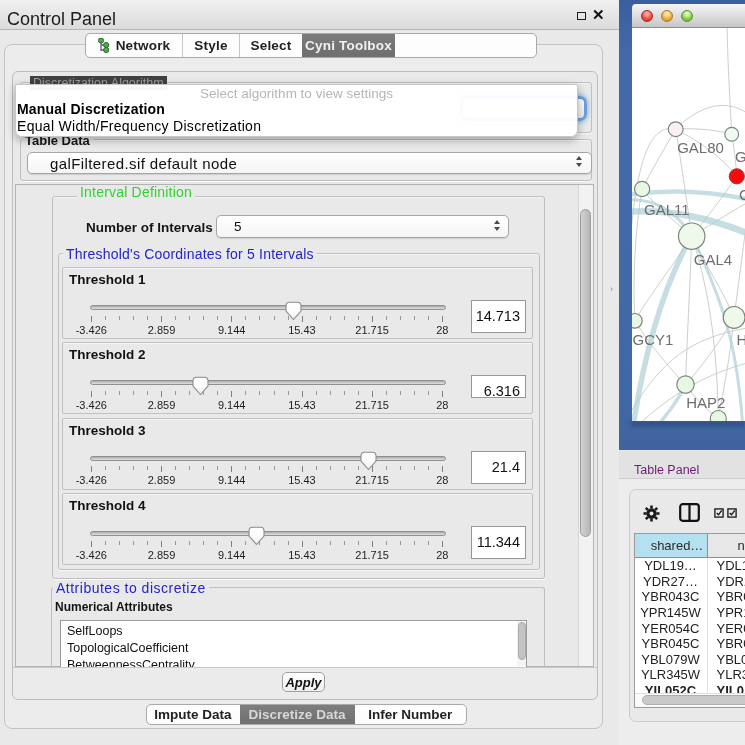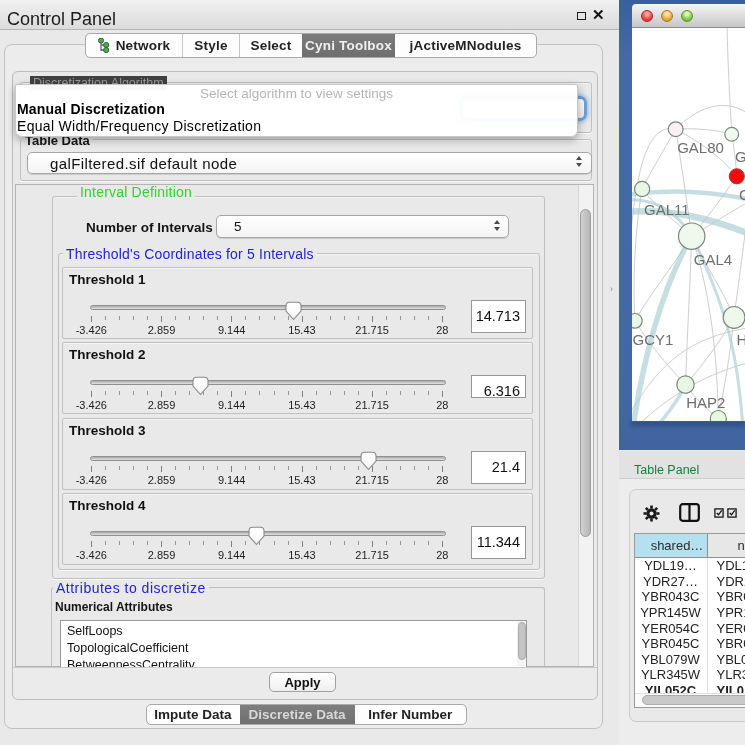--- a/index.html
+++ b/index.html
@@ -27,21 +27,20 @@
         <line x1="3" y1="2.5" x2="3" y2="13" stroke="#5a6270" stroke-width="1.3"></line>
         <line x1="3" y1="7" x2="8" y2="7" stroke="#5a6270" stroke-width="1.3"></line>
         <line x1="3" y1="12" x2="8" y2="12" stroke="#5a6270" stroke-width="1.3"></line>
         <circle cx="3" cy="2.5" r="2.6" fill="#53a653" stroke="#2e6b2e" stroke-width="1"></circle>
         <circle cx="8.2" cy="7" r="2.6" fill="#53a653" stroke="#2e6b2e" stroke-width="1"></circle>
         <circle cx="8.2" cy="12" r="2.6" fill="#53a653" stroke="#2e6b2e" stroke-width="1"></circle>
       </svg>Network</div>
  <div style="flex:0 0 57px;display:flex;align-items:center;justify-content:center;height:100%;border-left:1px solid #c6c6c6;">Style</div>
  <div style="flex:0 0 63px;display:flex;align-items:center;justify-content:center;height:100%;border-left:1px solid #c6c6c6;">Select</div>
  <div style="flex:0 0 93px;display:flex;align-items:center;justify-content:center;height:100%;background:linear-gradient(#7b7b7b,#6e6e6e);color:#f0f0f0;">Cyni Toolbox</div>
- <div style="flex:1;display:flex;align-items:center;justify-content:center;height:100%;">jActiveMNodules</div>
 </div>
 
 <div class="a grp" style="left:20px;top:82px;width:572px;height:51px;"></div>
 <div class="a" style="left:30px;top:76px;font-size:12.5px;color:#9b9b9b;background:#404040;padding:0 3px;">Discretization Algorithm</div>
 <div class="a" style="left:460px;top:96px;width:127px;height:25px;background:linear-gradient(#fff,#ededed);border:3px solid rgba(95,150,215,0.9);border-radius:7px;box-shadow:0 0 4px 1px rgba(100,160,228,0.7);"></div>
 
 <div class="a" style="left:15px;top:84px;width:563px;height:53px;background:rgba(255,255,255,0.96);border:1px solid #c6c6c6;border-radius:2px 2px 7px 7px;box-shadow:0 3px 9px rgba(0,0,0,0.32);z-index:40;"></div>
 <div class="a" style="left:15px;top:86px;width:563px;text-align:center;font-size:13.5px;color:#b5b5b5;z-index:41;">Select algorithm to view settings</div>
 <div class="a" style="left:17px;top:101px;font-size:14px;font-weight:bold;letter-spacing:0.2px;color:#000;z-index:41;">Manual Discretization</div>
 <div class="a" style="left:17px;top:118px;font-size:14px;letter-spacing:0.3px;color:#000;z-index:41;">Equal Width/Frequency Discretization</div>
@@ -154,21 +153,21 @@
 <div class="a grp" style="left:50.5px;top:587px;width:494px;height:79px;border-bottom:none;border-radius:3px 3px 0 0;box-shadow:none;"></div>
 <div class="a gtitle" style="left:53px;top:581px;letter-spacing:0.5px;color:#2424cf;">Attributes to discretize</div>
 <div class="a" style="left:55px;top:600px;font-size:12px;font-weight:bold;color:#141414;">Numerical Attributes</div>
 <div class="a" style="left:60px;top:620px;width:467px;height:49px;background:#fff;border:1px solid #9b9b9b;overflow:hidden;">
  <div style="padding:2px 0 0 6px;font-size:12.5px;color:#111;line-height:17px;">SelfLoops<br>TopologicalCoefficient<br>BetweennessCentrality</div>
 </div>
 <div class="a" style="left:517px;top:621px;width:9px;height:45px;background:#f4f4f4;"></div>
 <div class="a" style="left:517.5px;top:622px;width:8px;height:38px;background:#c4c4c4;border:1px solid #ababab;border-radius:4px;"></div>
 
 <div class="a" style="left:13px;top:667px;width:584px;height:32px;background:#ebebeb;border-top:1px solid #c9c9c9;border-radius:0 0 6px 6px;"></div>
-<div class="a" style="left:269px;top:672px;width:67px;height:20px;background:linear-gradient(#ffffff,#efefef);border:1px solid #a0a0a0;border-radius:5px;font-size:13px;font-weight:bold;color:#111;text-align:center;line-height:19px;">Apply</div>
+<div class="a" style="left:282px;top:672px;width:43px;height:20px;background:linear-gradient(#ffffff,#efefef);border:1px solid #a0a0a0;border-radius:5px;font-size:13px;font-weight:bold;color:#111;text-align:center;line-height:19px;font-style:italic;">Apply</div>
 <div class="a" style="left:145.5px;top:704px;width:321.5px;height:21px;background:#fdfdfd;border:1px solid #a9a9a9;border-radius:5px;display:flex;align-items:center;font-size:13.5px;font-weight:bold;color:#222;overflow:hidden;">
  <div style="flex:0 0 93px;text-align:center;">Impute Data</div>
  <div style="flex:0 0 115px;height:100%;background:linear-gradient(#7e7e7e,#707070);color:#d8d8d8;display:flex;align-items:center;justify-content:center;">Discretize Data</div>
  <div style="flex:1;text-align:center;">Infer Number</div>
 </div>
 <div class="a" style="left:610px;top:284px;font-size:9px;color:#8a8a8a;">›</div>
 
 <div class="a" style="left:619px;top:0;width:126px;height:450px;background:linear-gradient(#3a5f9e,#4569a8 12%,#4168a6 88%,#3f639d);"></div>
 <div class="a" style="left:631px;top:421px;width:114px;height:5px;background:rgba(20,35,70,0.35);filter:blur(2px);"></div>
 <div class="a" style="left:631.5px;top:4px;width:113.5px;height:24px;background:linear-gradient(#f6f6f6,#c6c6c6);border-bottom:1px solid #8c8c8c;border-radius:4px 0 0 0;"></div>
@@ -219,21 +218,21 @@
     <text x="103" y="133.5" font-family="Liberation Sans,sans-serif" font-size="15px" fill="#6e6e6e">GA</text>
     <text x="12.1" y="187.0" font-family="Liberation Sans,sans-serif" font-size="15px" fill="#6e6e6e">GAL11</text>
     <text x="61.8" y="236.7" font-family="Liberation Sans,sans-serif" font-size="15px" fill="#6e6e6e">GAL4</text>
     <text x="0.6" y="317.0" font-family="Liberation Sans,sans-serif" font-size="15px" fill="#6e6e6e">GCY1</text>
     <text x="104.4" y="316.7" font-family="Liberation Sans,sans-serif" font-size="15px" fill="#6e6e6e">HI</text>
     <text x="54.2" y="379.6" font-family="Liberation Sans,sans-serif" font-size="15px" fill="#6e6e6e">HAP2</text>
     <text x="106.9" y="171.7" font-family="Liberation Sans,sans-serif" font-size="15px" fill="#6e6e6e">CD</text>
   </svg>
 
 <div class="a" style="left:619px;top:451px;width:126px;height:28px;background:#e2e2e2;border-bottom:1px solid #cdcdcd;"></div>
-<div class="a" style="left:634px;top:463px;font-size:12.5px;color:#15803d;">Table Panel</div>
+<div class="a" style="left:634px;top:463px;font-size:12.5px;color:#701a75;">Table Panel</div>
 <div class="a" style="left:619px;top:479px;width:126px;height:266px;background:#ededed;"></div>
 <div class="a" style="left:629px;top:489px;width:120px;height:233px;background:#e9e9e9;border:1px solid #cccccc;border-radius:7px 0 0 7px;"></div>
 <svg class="a" style="left:643px;top:505px;" width="17" height="17" viewBox="0 0 17 17">
     <g fill="#1a1a1a">
       <circle cx="8.5" cy="8.5" r="5.2"></circle>
       <g stroke="#1a1a1a" stroke-width="2.6">
         <line x1="8.5" y1="0.5" x2="8.5" y2="3.5"></line>
         <line x1="8.5" y1="13.5" x2="8.5" y2="16.5"></line>
         <line x1="0.5" y1="8.5" x2="3.5" y2="8.5"></line>
         <line x1="13.5" y1="8.5" x2="16.5" y2="8.5"></line>

